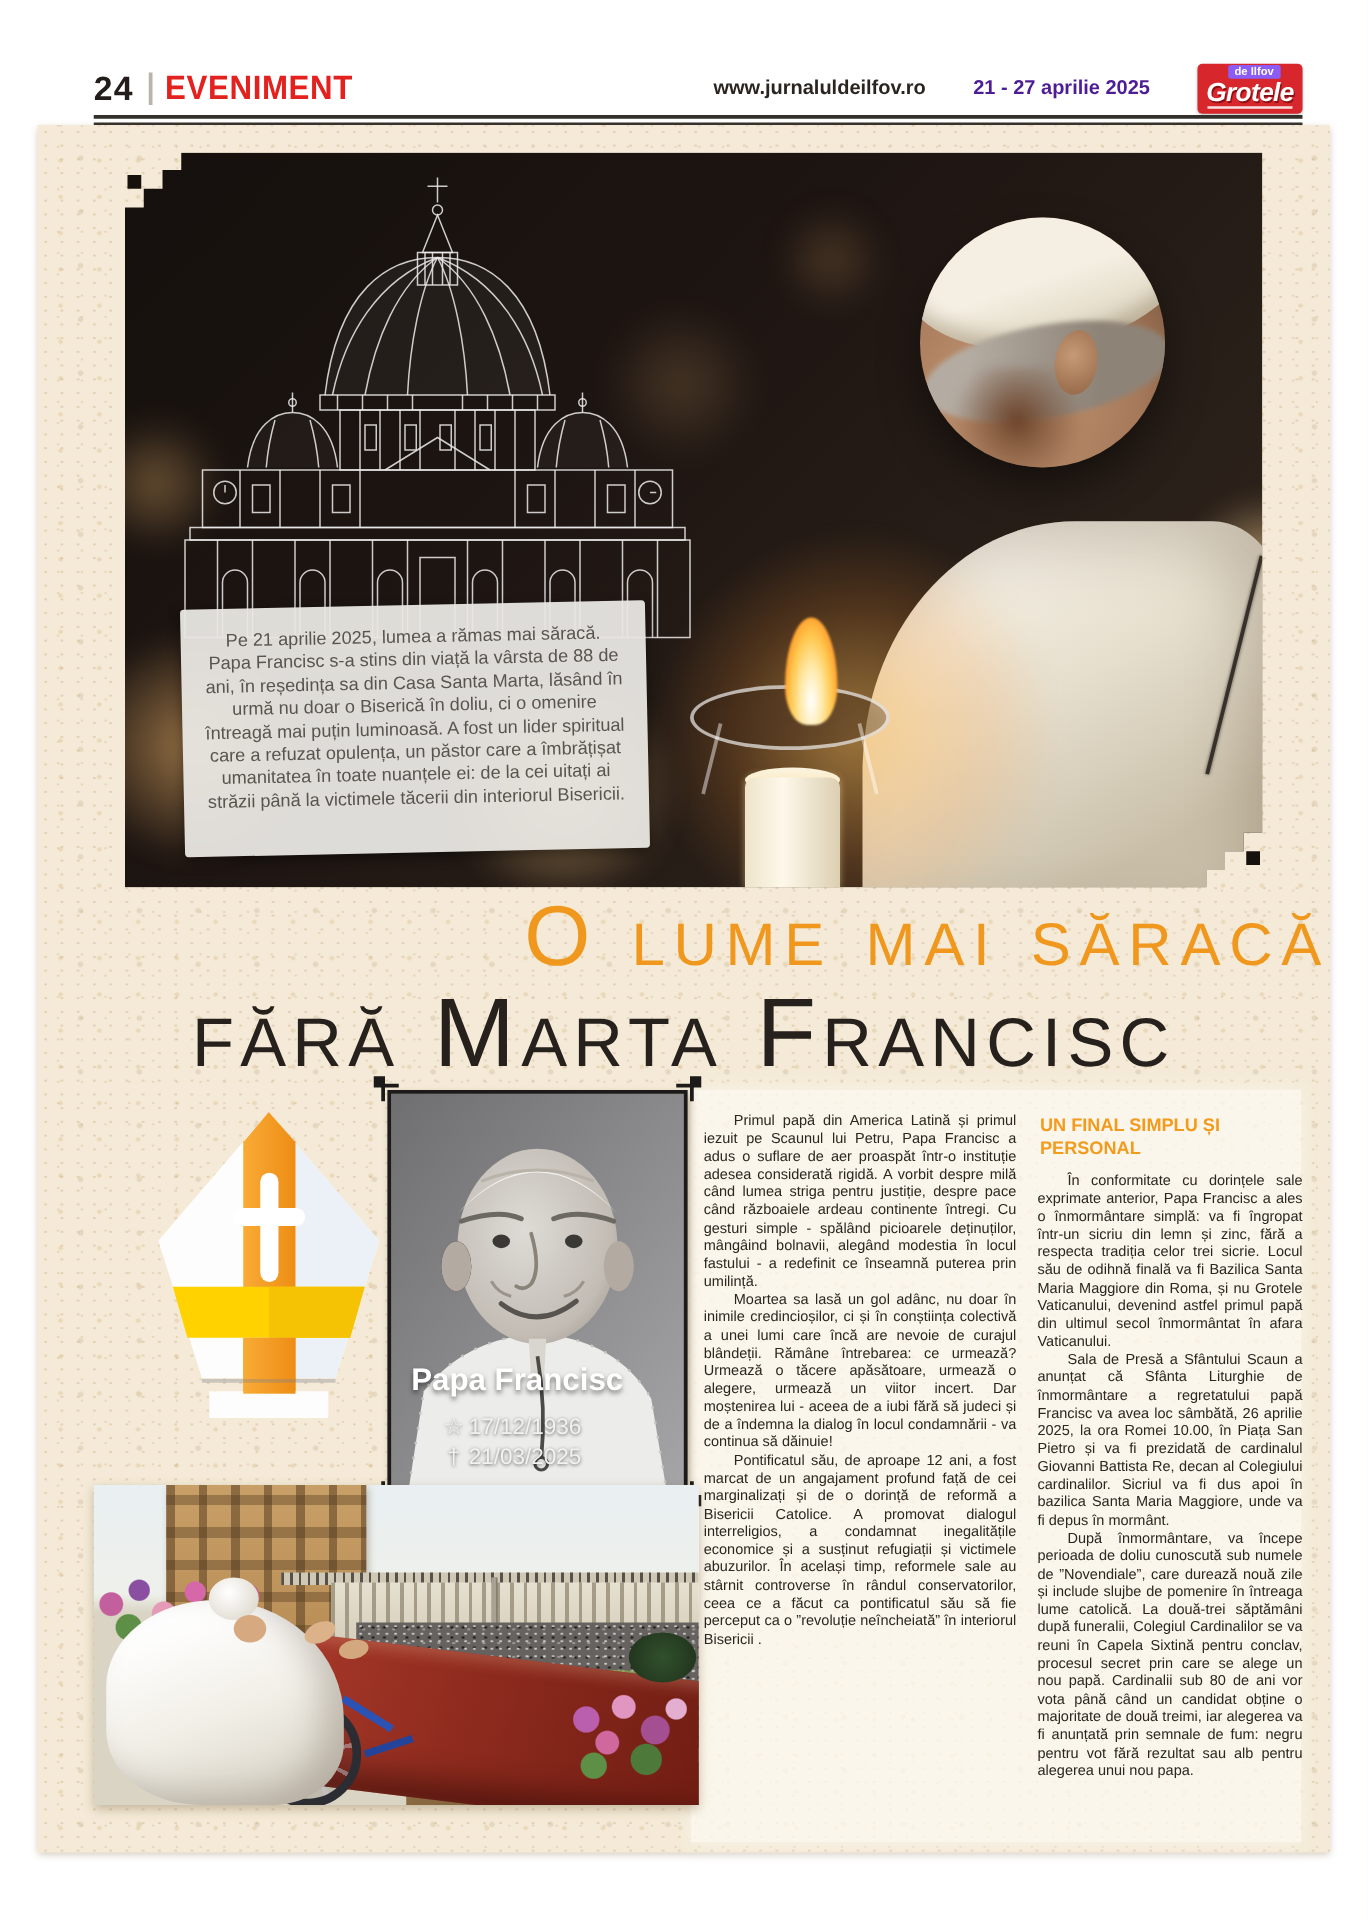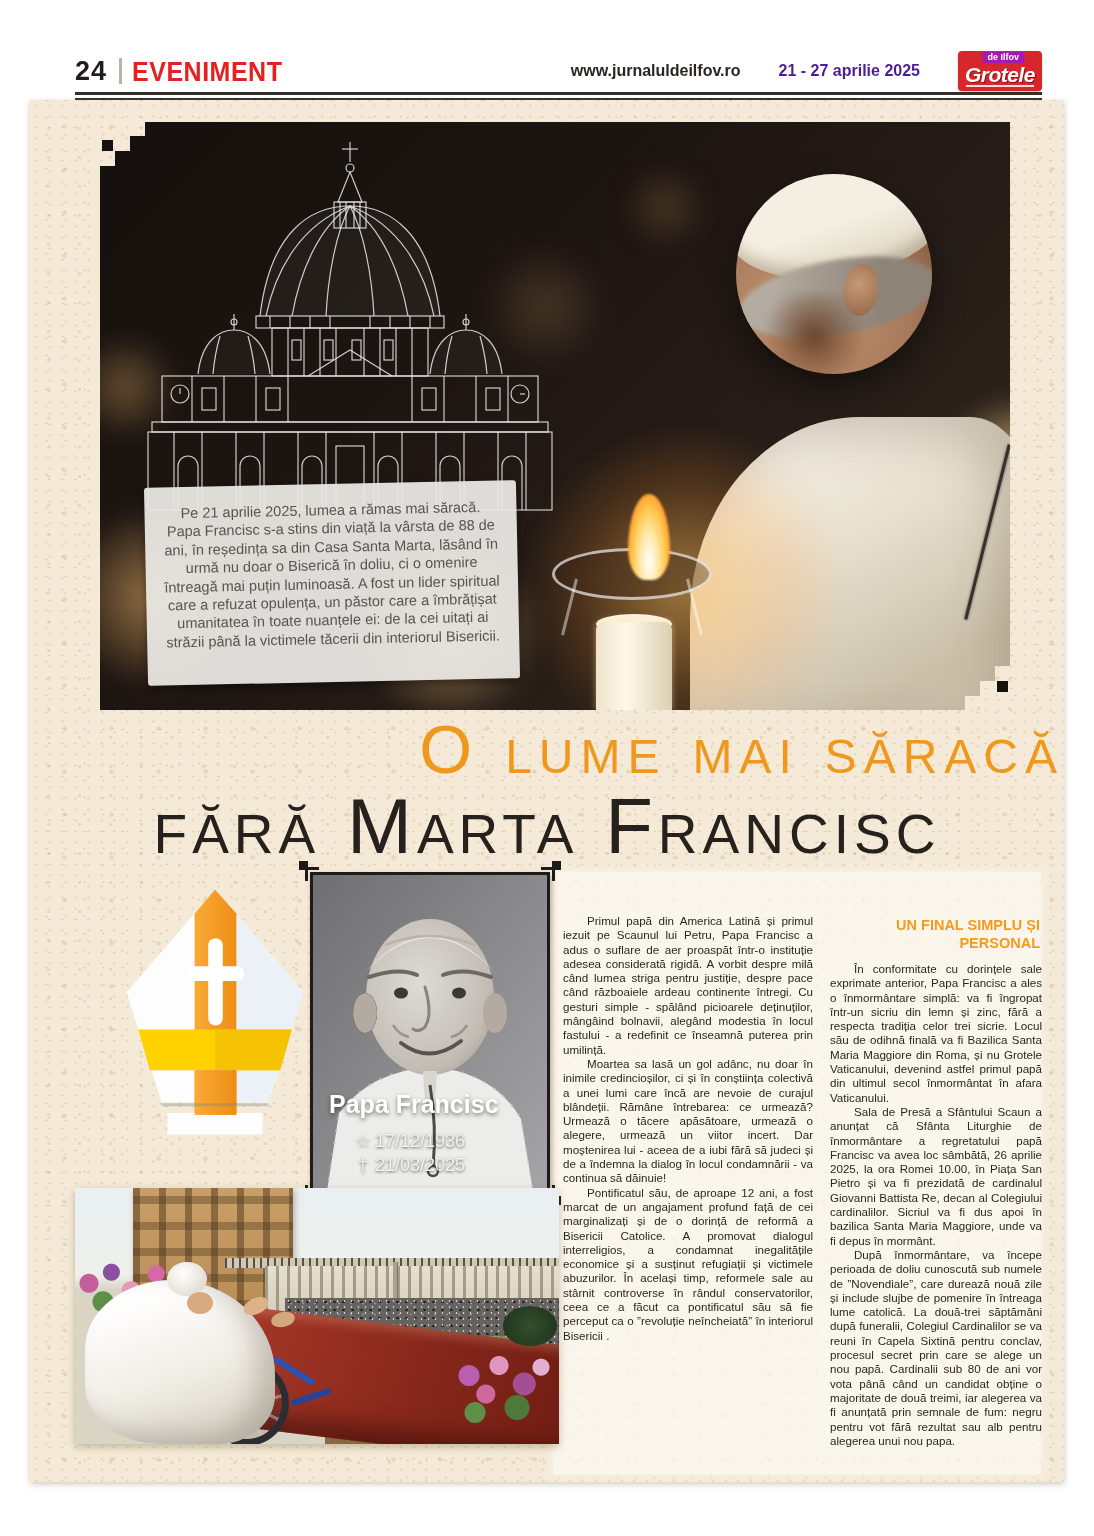--- a/index.html
+++ b/index.html
@@ -11,21 +11,21 @@
   .masthead { position:absolute; left:75px; right:52px; top:50px; height:42px; display:flex; align-items:center; }
   .page-num { font-size:27px; font-weight:bold; color:#221d1a; letter-spacing:1px; }
   .head-sep { width:3px; height:26px; background:#b9b3aa; margin:0 10px 0 12px; }
   .section-name { font-size:25px; font-weight:bold; color:#e3211f; letter-spacing:.5px; transform:scaleY(1.08); }
   .head-right { margin-left:auto; display:flex; align-items:center; gap:38px; }
   .site-url { font-size:16px; font-weight:bold; color:#2a2520; }
   .date-range { font-size:16px; font-weight:bold; color:#4c1d95; }
   .logo { position:relative; width:84px; height:40px; background:#d8272c; border-radius:4px;
           display:flex; align-items:center; justify-content:center; box-shadow:0 1px 2px rgba(0,0,0,.25); }
   .logo-top { position:absolute; top:1px; left:50%; transform:translateX(-42%); font-size:9px; font-weight:bold;
-              color:#fff; background:#a21caf; padding:0 5px; border-radius:2px; line-height:11px; }
+              color:#fff; background:#8b5cf6; padding:0 5px; border-radius:2px; line-height:11px; }
   .logo-main { font-size:21px; font-weight:bold; font-style:italic; color:#fff; margin-top:7px;
                text-shadow:1px 1px 0 #8c1013; letter-spacing:-.5px; }
   .logo-rule { position:absolute; bottom:4px; left:8px; right:8px; height:2px; background:rgba(255,255,255,.85); }
   .head-rule { position:absolute; left:75px; right:52px; top:92px; height:8px;
                border-top:3px solid #33302c; border-bottom:2px solid #33302c; }
 
   
   .paper { position:absolute; left:30px; top:100px; width:1034px; height:1382px;
     background-color:#f4ead7;
     background-image:
@@ -102,25 +102,25 @@
   .hero-caption p { font-size:14.5px; line-height:18.4px; color:#59544e; text-align:center; }
 
   
   .headline { position:absolute; left:0; width:100%; text-align:center; font-variant:small-caps; }
   .hl1 { top:614px; font-size:68px; line-height:70px; color:#f0981e; letter-spacing:7px; font-weight:500;text-align:right; }
   .hl2 { top:686px; font-size:78px; line-height:80px; color:#26211c; letter-spacing:5px; font-weight:500; }
 
   
   .text-panel { position:absolute; left:523px; top:772px; width:488px; height:602px;
     background:rgba(253,250,242,.75); box-shadow:0 0 14px rgba(250,246,235,.9); }
-  .col { position:absolute; text-align:justify;margin-top:24px; }
+  .col { position:absolute; text-align:justify; }
   .col p { font-size:11.6px; line-height:14.3px; color:#2b2620; text-indent:24px; }
   .col-mid { left:533px; top:790px; width:250px; }
   .col-right { left:800px; top:790px; width:212px; }
-  .subhead { font-size:14.5px; line-height:18px; font-weight:bold; color:#f29b1d; text-align:right; }
+  .subhead { font-size:14.5px; line-height:18px; font-weight:bold; color:#f29b1d; text-align:left; }
   .subhead.mid { margin:12px 4px 8px; }
   .subhead.right { margin:2px 2px 10px; }
 
   
   .mitre { position:absolute; left:83px; top:780px; width:204px; height:262px; }
 
   
   .portrait { position:absolute; left:280px; top:772px; width:240px; height:322px;
     border:3px solid #1d1b19; background:#808083; box-shadow:2px 3px 6px rgba(100,80,50,.4);text-decoration:underline; }
   .p-orn { position:absolute; width:9px; height:9px; background:#1d1b19; }

